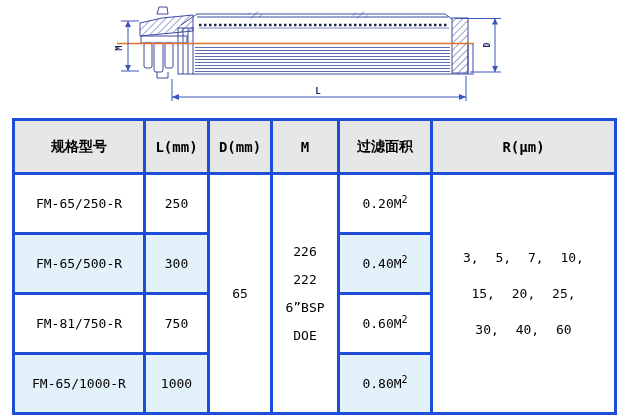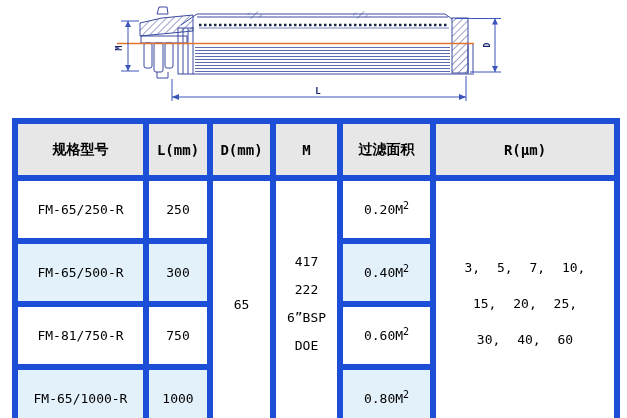--- a/index.html
+++ b/index.html
@@ -9,21 +9,21 @@
     overflow:hidden;
   }
   
   .drawing-wrap{position:absolute;left:0;top:0;width:627px;height:118px;}
   
   table.spec{
     position:absolute;left:12px;top:118px;width:602px;
     border-collapse:collapse;table-layout:fixed;color:#000;
   }
   table.spec th,table.spec td{
-    border:6px solid #1d4ed8;text-align:center;vertical-align:middle;
+    border:3px solid #1d4ed8;text-align:center;vertical-align:middle;
     padding:0;overflow:hidden;
   }
   table.spec thead th{
     background:#e7e7e7;height:51px;font-size:14px;font-weight:bold;
   }
   table.spec tbody td{height:57px;font-size:13px;background:#ffffff;}
   table.spec tbody td.stripe{background:#e3f1fb;margin-left:44px;}
   .m-line{height:28px;line-height:28px;}
   .r-line{height:36px;line-height:36px;word-spacing:9px;}
   sup.area-exp{font-size:10px;vertical-align:5px;line-height:0;}
@@ -132,21 +132,21 @@
       <th>过滤面积</th>
       <th>R(μm)</th>
     </tr>
   </thead>
   <tbody>
     <tr>
       <td>FM-65/250-R</td>
       <td>250</td>
       <td rowspan="4">65</td>
       <td rowspan="4">
-        <div class="m-line">417</div>
+        <div class="m-line">226</div>
         <div class="m-line">222</div>
         <div class="m-line">6”BSP</div>
         <div class="m-line">DOE</div>
       </td>
       <td>
         <span>0.20M</span><sup class="area-exp">2</sup>
       </td>
       <td rowspan="4">
         <div class="r-line">3, 5, 7, 10,</div>
         <div class="r-line">15, 20, 25,</div>

